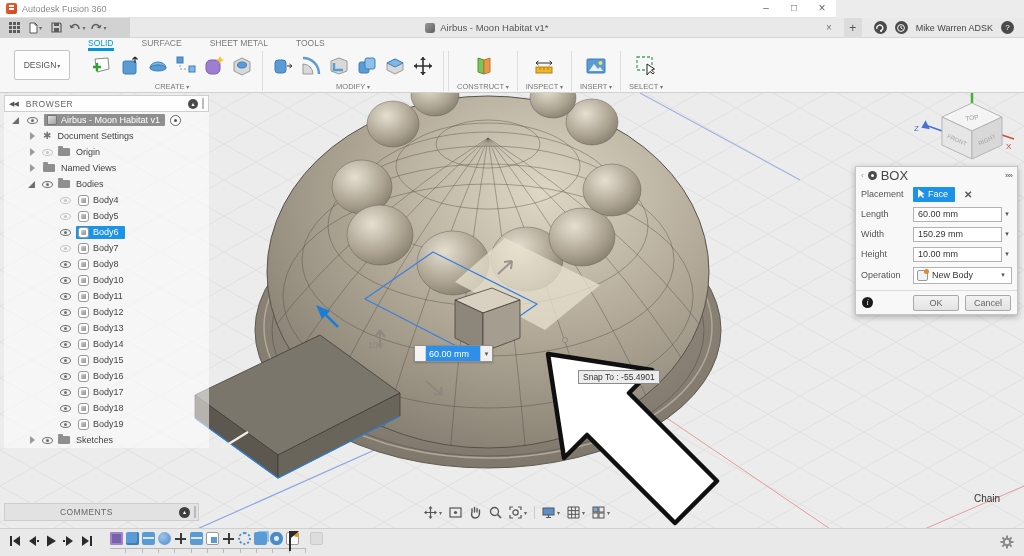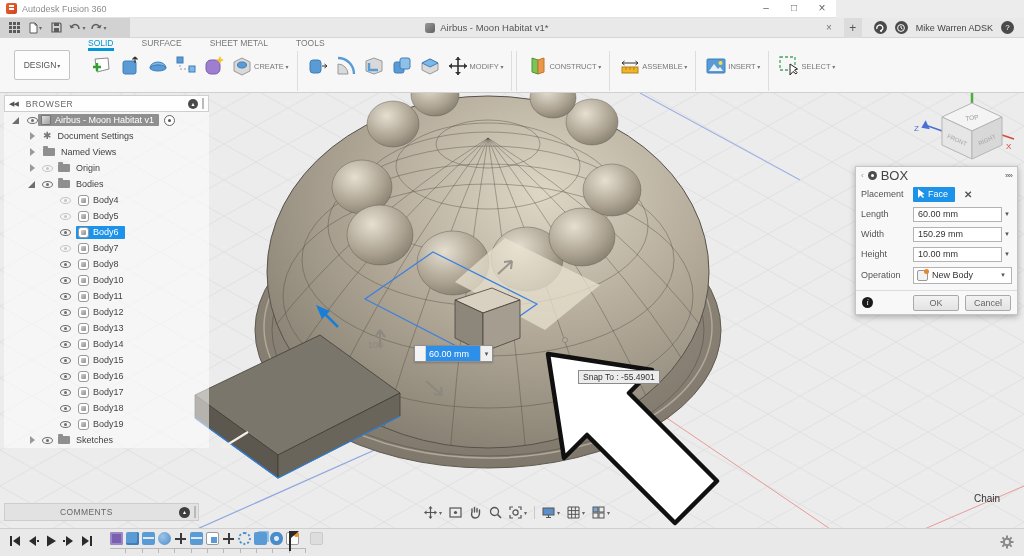--- a/index.html
+++ b/index.html
@@ -36,21 +36,21 @@
   .user-name { font-size:9px; color:#444; }
   .help-circ::after { content:"?"; }
 
   
   .ribbon { position:absolute; left:0; top:38px; width:1024px; height:55px; background:#f7f7f7; border-bottom:1px solid #d0d0d0; }
   .workspace-btn { position:absolute; left:14px; top:12px; width:56px; height:30px; background:#fdfdfd; border:1px solid #c4c4c4; border-radius:2px; font-size:8.5px; color:#555; display:flex; align-items:center; justify-content:center; }
   .rtabs { position:absolute; left:88px; top:0; height:13px; display:flex; gap:28px; }
   .rtab { font-size:8.5px; color:#777; padding-bottom:1px; }
   .rtab.active { color:#0696d7; border-bottom:3px solid #0696d7; }
   .rgroups { position:absolute; left:84px; top:13px; height:42px; display:flex; align-items:flex-start; }
-  .rgroup { display:flex; align-items:center; padding:0 6px; }
+  .rgroup { display:flex; flex-direction:column; align-items:center; padding:0 6px; }
   .ricons { display:flex; align-items:center; gap:4px; height:30px; }
   .ricon { width:24px; height:24px; display:flex; align-items:center; justify-content:center; }
   .rlabel { font-size:7.5px; color:#777; margin-top:1px; }
   .rlabel::after { content:" ▾"; font-size:6px; }
   .rsep { width:1px; height:40px; background:#ddd; margin:0 2px; }
 
   
   .viewport { position:absolute; left:0; top:93px; width:1024px; height:435px; }
   .scene { position:absolute; left:0; top:0; }
 
@@ -363,21 +363,21 @@
       <div class="rgroup">
         <div class="ricons">
           <div class="ricon">
               <svg width="22" height="22">
                 <path d="M3,8 h16 M3,8 l2.5,-2 M3,8 l2.5,2 M19,8 l-2.5,-2 M19,8 l-2.5,2" stroke="#333" fill="none"></path>
                 <rect x="3" y="12" width="16" height="6" fill="#f0b429" stroke="#b3831c"></rect>
                 <path d="M7,12 v3 M11,12 v3 M15,12 v3" stroke="#b3831c"></path>
               </svg>
             </div>
         </div>
-        <span class="rlabel">ASSEMBLE</span>
+        <span class="rlabel">INSPECT</span>
       </div>
       <div class="rsep"></div>
 
       <div class="rgroup">
         <div class="ricons">
           <div class="ricon">
               <svg width="22" height="22">
                 <rect x="2" y="4" width="18" height="14" rx="1" fill="#5a9bd5" stroke="#3f7fb8"></rect>
                 <path d="M4,16 L9,9 L13,14 L15,12 L18,16 Z" fill="#e8f2fa"></path>
                 <circle cx="15.5" cy="8" r="2" fill="#f5e04a"></circle>
@@ -524,42 +524,42 @@
       <div class="browser-header">
         <span class="bh-collapse"></span>
         <span class="bh-title">BROWSER</span>
         <span class="bh-dot"></span>
         <span class="bh-grip"></span>
       </div>
 
       <div class="brow" style="padding-left:8px">
         <span class="tri-e"></span>
         <span class="eye" style="margin-left:8px"></span>
-        <span class="rootpill" style="">
+        <span class="rootpill" style="margin-left:6px">
           <span class="cubeicon"></span>
           <span>Airbus - Moon Habitat v1</span>
         </span>
         <span class="radio"></span>
       </div>
 
       <div class="brow" style="padding-left:26px">
         <span class="tri-c"></span>
         <span class="gear-i" style="margin-left:8px"></span>
         <span class="rowlabel" style="margin-left:4px">Document Settings</span>
-      </div>
-      <div class="brow" style="padding-left:26px">
-        <span class="tri-c"></span>
-        <span class="fold" style="margin-left:8px"></span>
-        <span class="rowlabel" style="margin-left:4px">Named Views</span>
       </div>
       <div class="brow" style="padding-left:26px">
         <span class="tri-c"></span>
         <span class="eye off" style="margin-left:7px"></span>
         <span class="fold" style="margin-left:5px"></span>
         <span class="rowlabel" style="margin-left:4px">Origin</span>
+      </div>
+      <div class="brow" style="padding-left:26px">
+        <span class="tri-c"></span>
+        <span class="fold" style="margin-left:8px"></span>
+        <span class="rowlabel" style="margin-left:4px">Named Views</span>
       </div>
       <div class="brow" style="padding-left:24px">
         <span class="tri-e"></span>
         <span class="eye" style="margin-left:7px"></span>
         <span class="fold" style="margin-left:5px"></span>
         <span class="rowlabel" style="margin-left:4px">Bodies</span>
       </div>
 
       <div class="brow" style="padding-left:56px">
           <span class="eye off"></span>

